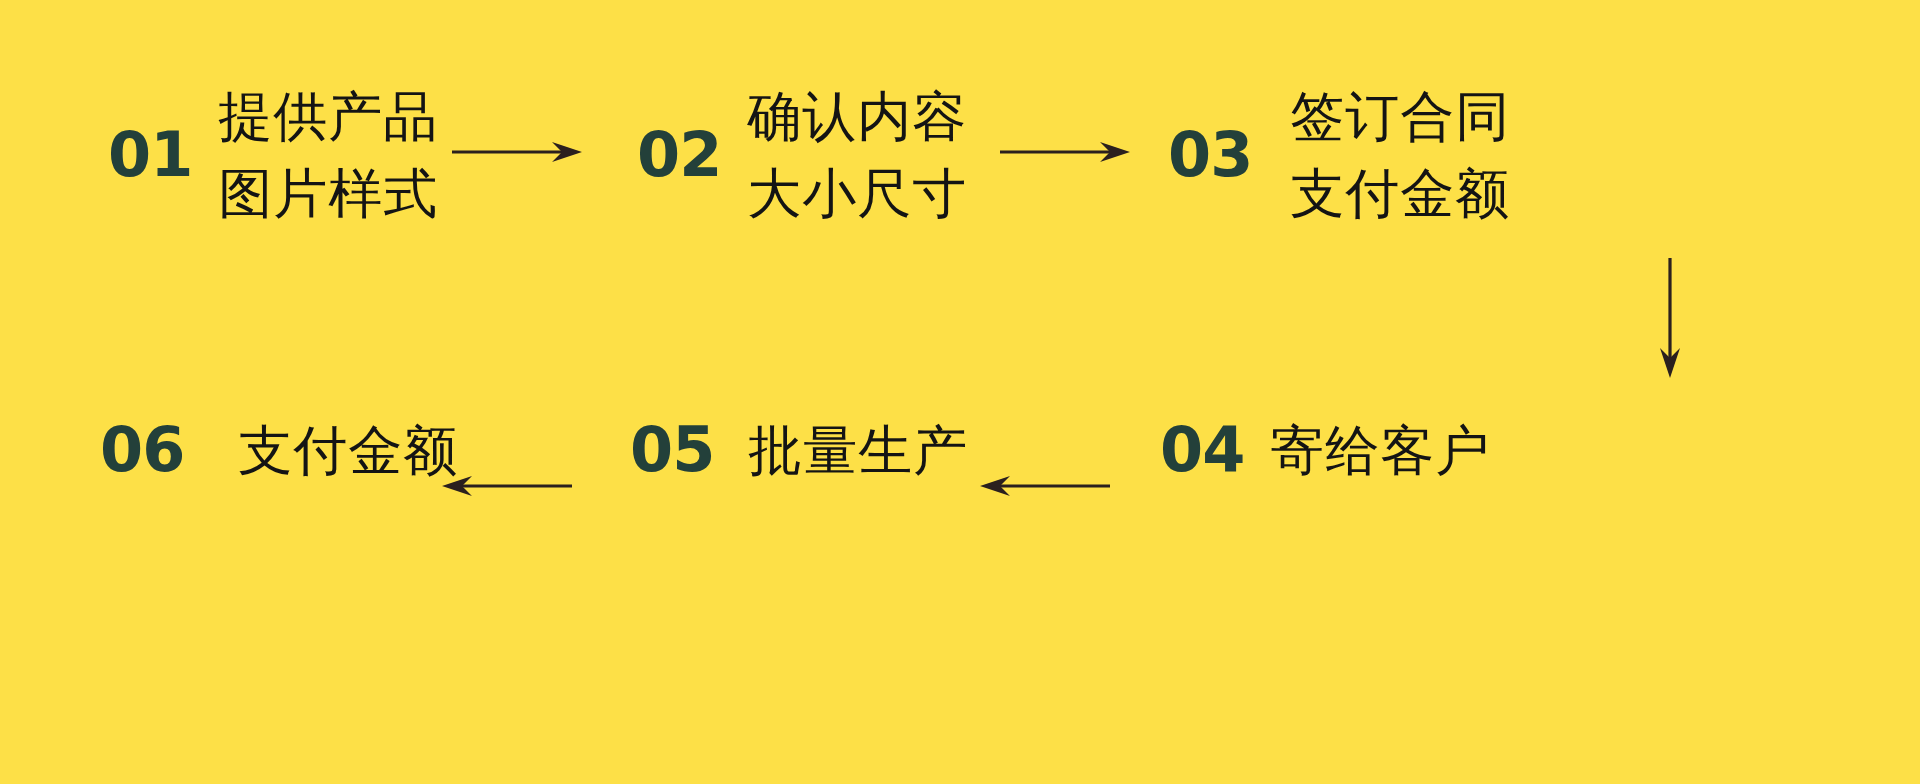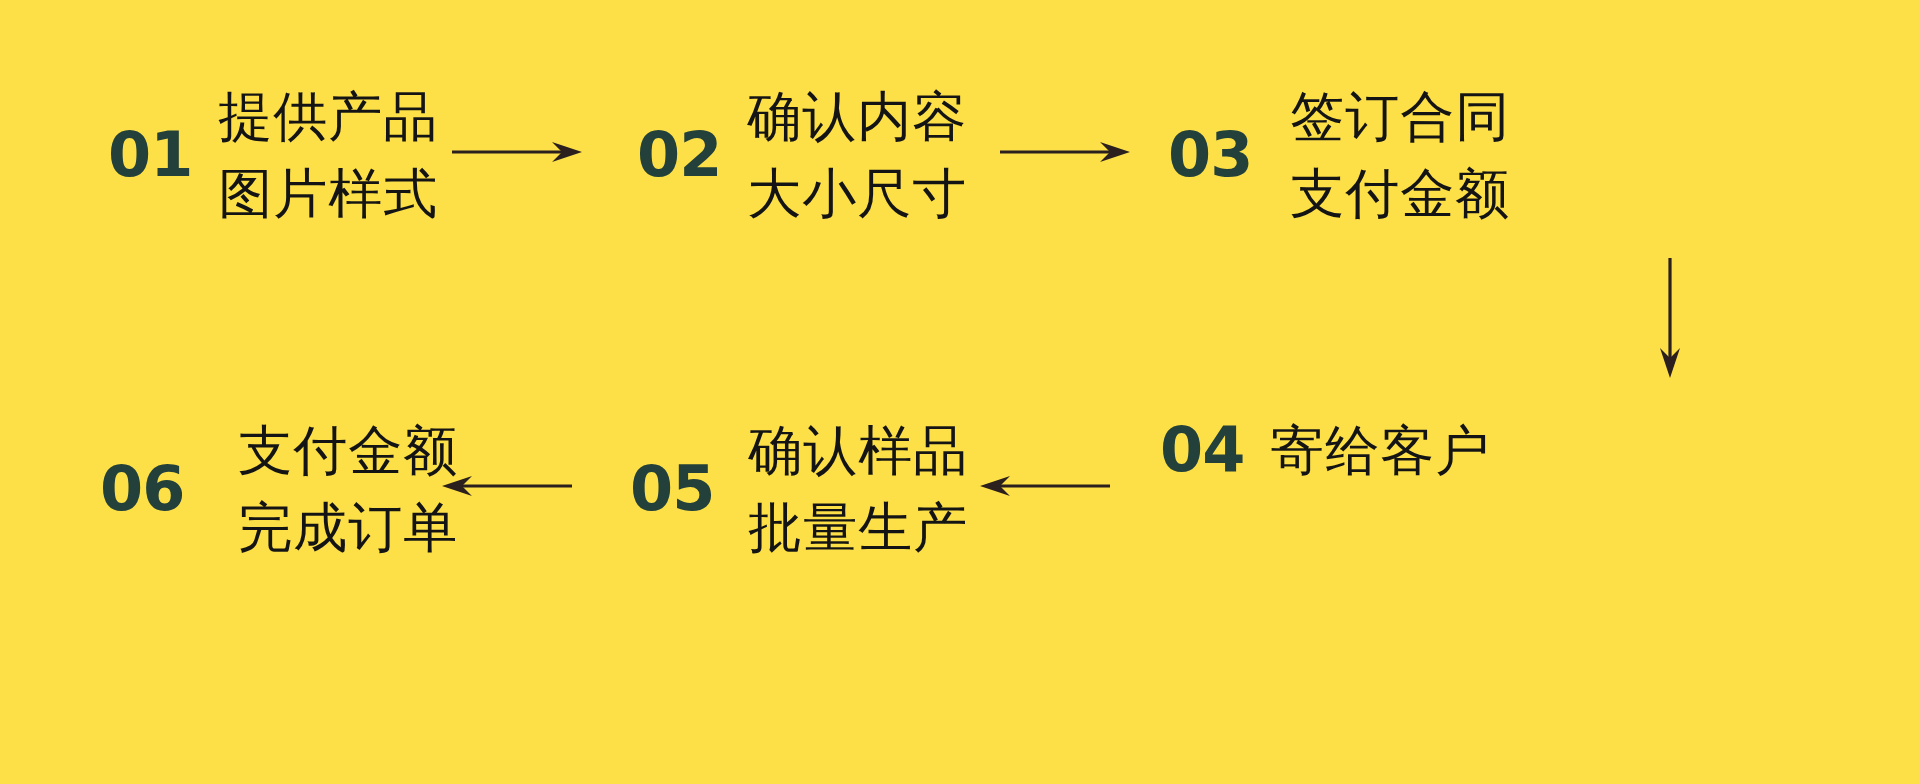--- a/index.html
+++ b/index.html
@@ -114,35 +114,33 @@
     <svg width="40" height="120" viewBox="0 0 40 120">
       <line class="arrow-stroke" x1="20" y1="0" x2="20" y2="102" stroke-width="3.2"></line>
       <path class="arrow-fill" d="M 20 120 L 10 90 L 20 100 L 30 90 Z"></path>
     </svg>
   </div>
 
   <div class="step" style="left:100px; top:412px;gap:28px;">
     <div class="step-number">06</div>
     <div class="step-text">
       <div class="step-line">支付金额</div>
-      <div class="step-line">完成订单</div>
     </div>
   </div>
 
   <div class="arrow-h" style="left:442px; top:466px; width:130px; height:40px;">
     <svg width="130" height="40" viewBox="0 0 130 40">
       <line class="arrow-stroke" x1="130" y1="20" x2="18" y2="20" stroke-width="3.2"></line>
       <path class="arrow-fill" d="M 0 20 L 30 10 L 20 20 L 30 30 Z"></path>
     </svg>
   </div>
 
   <div class="step" style="left:630px; top:412px;gap:8px;">
     <div class="step-number">05</div>
     <div class="step-text">
-      <div class="step-line">确认样品</div>
       <div class="step-line">批量生产</div>
     </div>
   </div>
 
   <div class="arrow-h" style="left:980px; top:466px; width:130px; height:40px;">
     <svg width="130" height="40" viewBox="0 0 130 40">
       <line class="arrow-stroke" x1="130" y1="20" x2="18" y2="20" stroke-width="3.2"></line>
       <path class="arrow-fill" d="M 0 20 L 30 10 L 20 20 L 30 30 Z"></path>
     </svg>
   </div>

